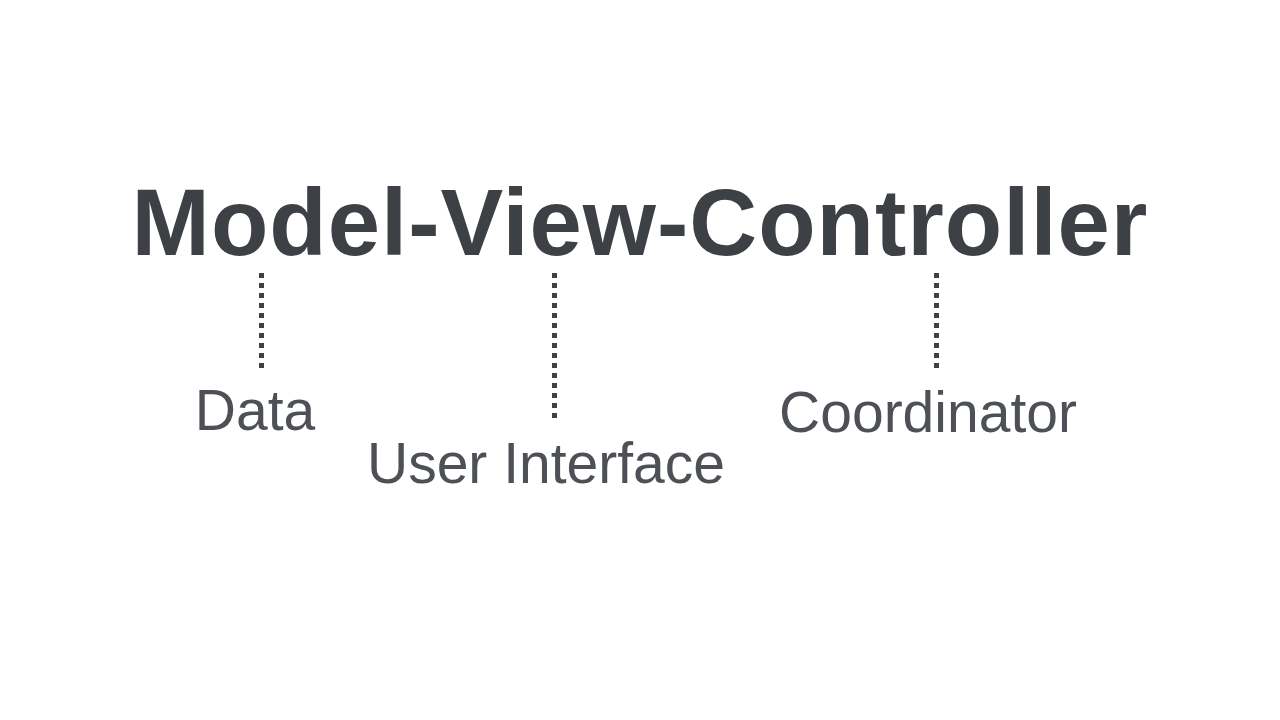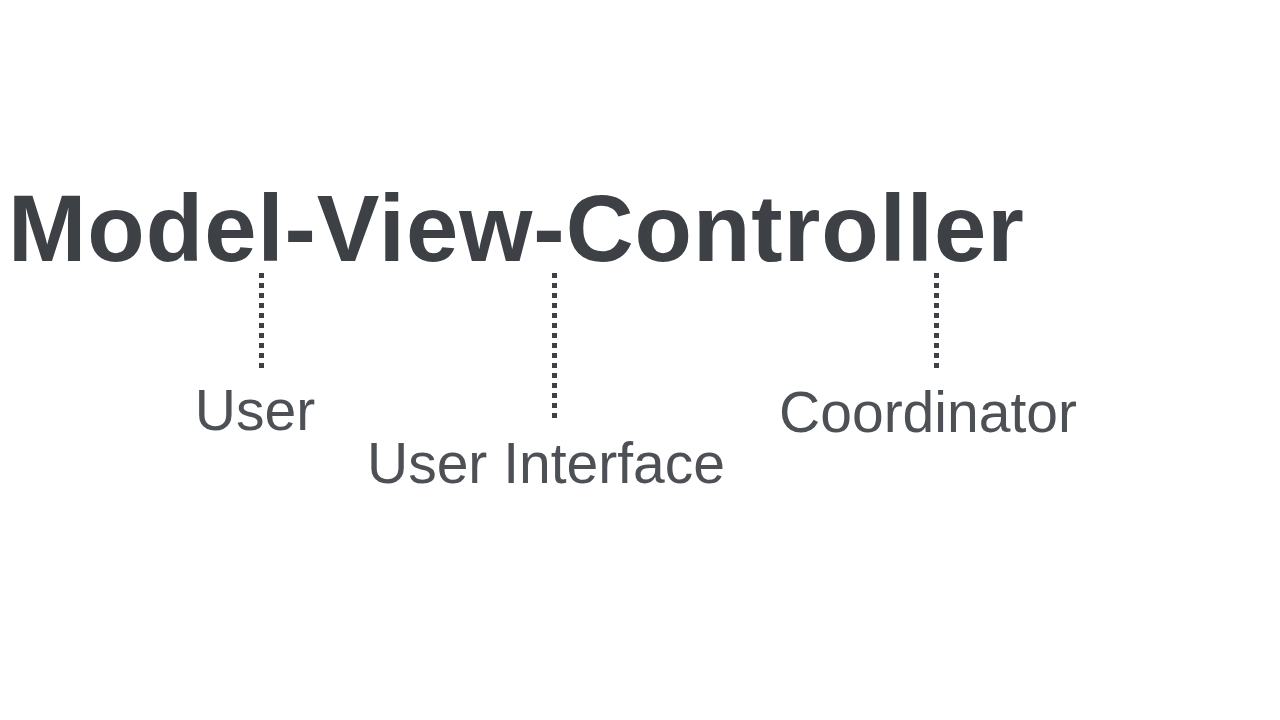--- a/index.html
+++ b/index.html
@@ -13,22 +13,22 @@
     height: 720px;
     background: var(--background, #ffffff);
     overflow: hidden;
     font-family: "Liberation Sans", sans-serif;
   }
   .title {
     position: absolute;
     top: 174px;
     left: 0;
     right: 0;
-    margin: 8px;
-    text-align: left;
+    margin: 2px;
+    text-align: center;
     font-size: 94px;
     line-height: 94px;
     font-weight: 700;
     letter-spacing: 1px;
     color: var(--title, #3d4146);
     white-space: nowrap;
   }
   .connector {
     position: absolute;
     top: 273px;
@@ -63,19 +63,19 @@
 <div class="stage">
 
   <h1 class="title">Model-View-Controller</h1>
 
   <div class="connector model"></div>
 
   <div class="connector view"></div>
 
   <div class="connector controller"></div>
 
-  <div class="anno-label data">User</div>
+  <div class="anno-label data">Data</div>
 
   <div class="anno-label ui">User Interface</div>
 
   <div class="anno-label coordinator">Coordinator</div>
 
 </div>
 
 </body></html>

